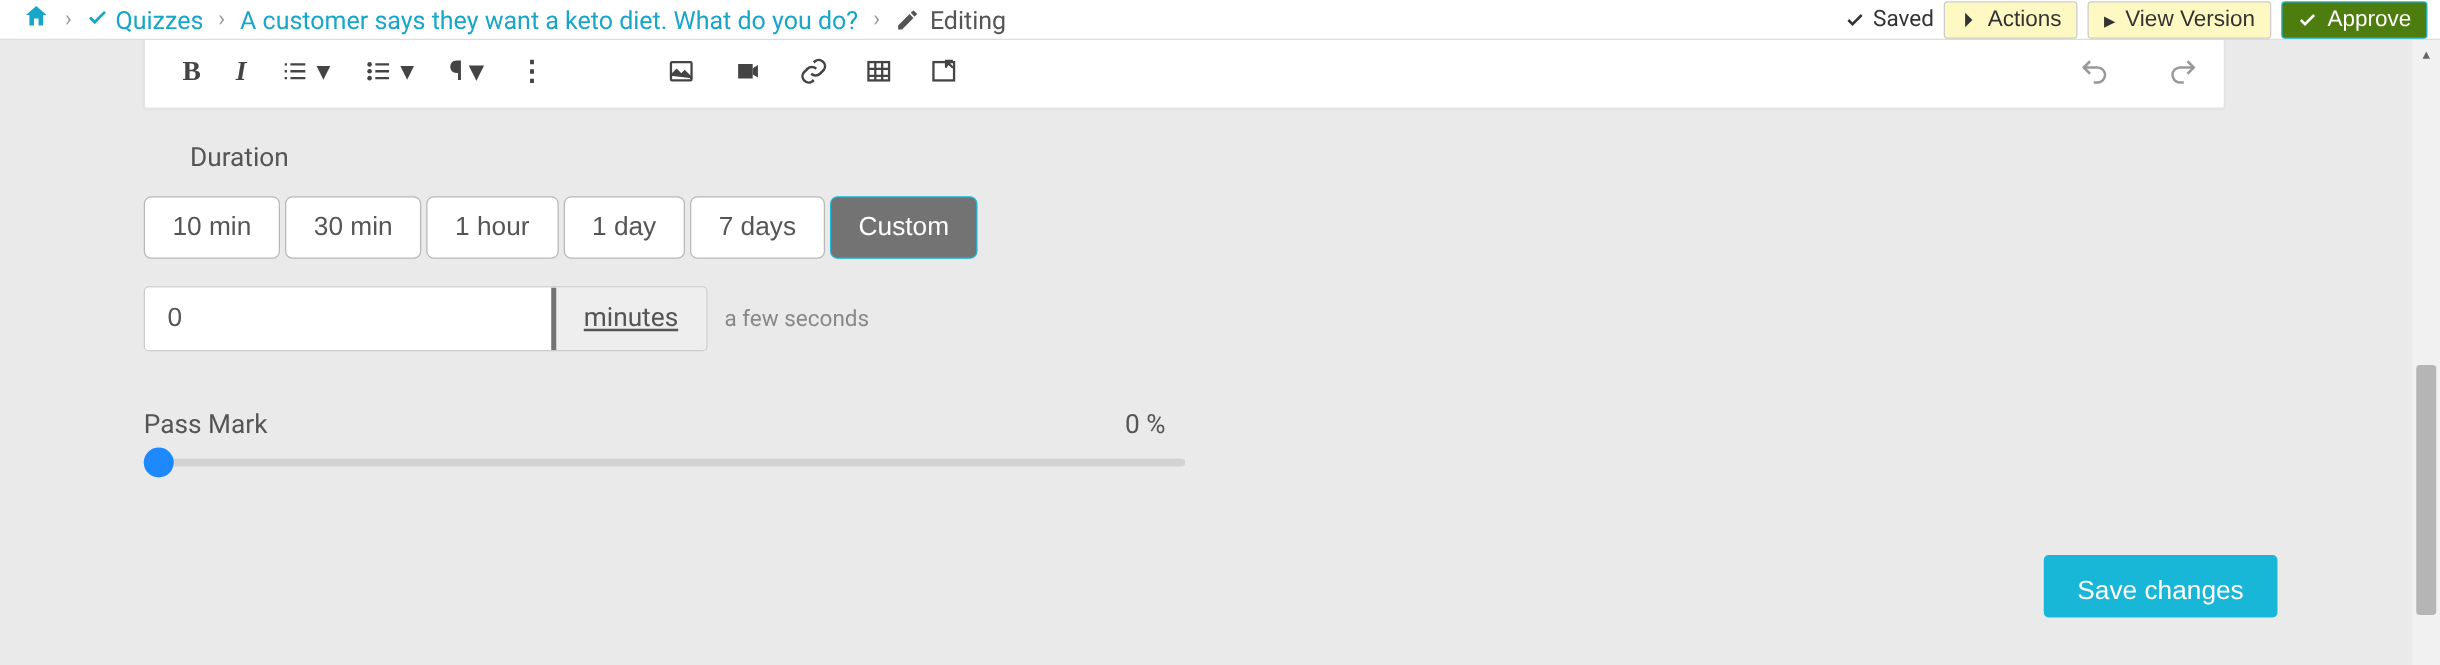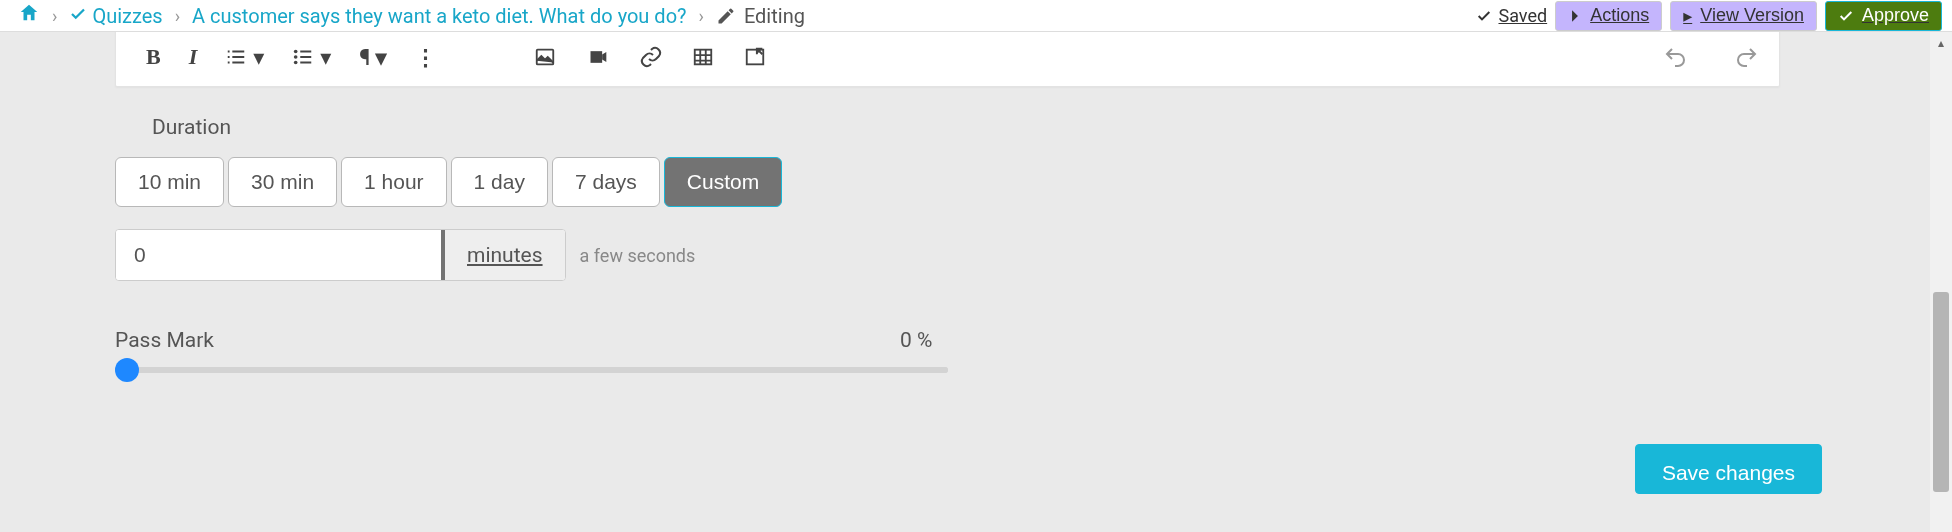--- a/index.html
+++ b/index.html
@@ -31,31 +31,30 @@
       color: #18a6c8;
     }
     .breadcrumb .sep { color: #999; font-size: 18px; }
     .breadcrumb a,
     .breadcrumb .crumb-link { color: #18a6c8; text-decoration: none; cursor: pointer; }
     .breadcrumb .crumb-current { color: #555; display: flex; align-items: center; gap: 8px; }
     .topbar .actions {
       display: flex;
       align-items: center;
       gap: 8px;
-      text-decoration: underline;
     }
     .status-saved {
       display: flex; align-items: center; gap: 6px;
       color: #333; font-size: 18px;
     }
     .tb-btn {
       display: inline-flex; align-items: center; gap: 8px;
       height: 30px; padding: 0 12px;
       border: 1px solid #ccc; border-radius: 3px;
-      background: #c4b5fd; color: #333;
+      background: #fef9c3; color: #333;
       font-size: 18px; cursor: pointer;
     }
     .tb-btn.primary {
       background: #4d7c0f; border-color: #18b7d8; color: #fff;
     }
 
     
     .content-area {
       background: #eaeaea;
       height: calc(100% - 32px);

